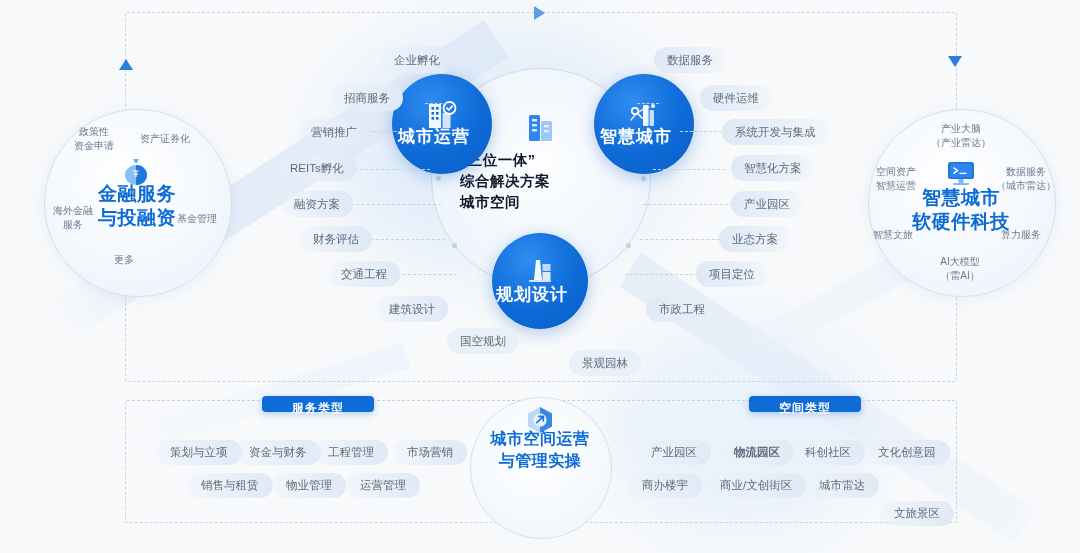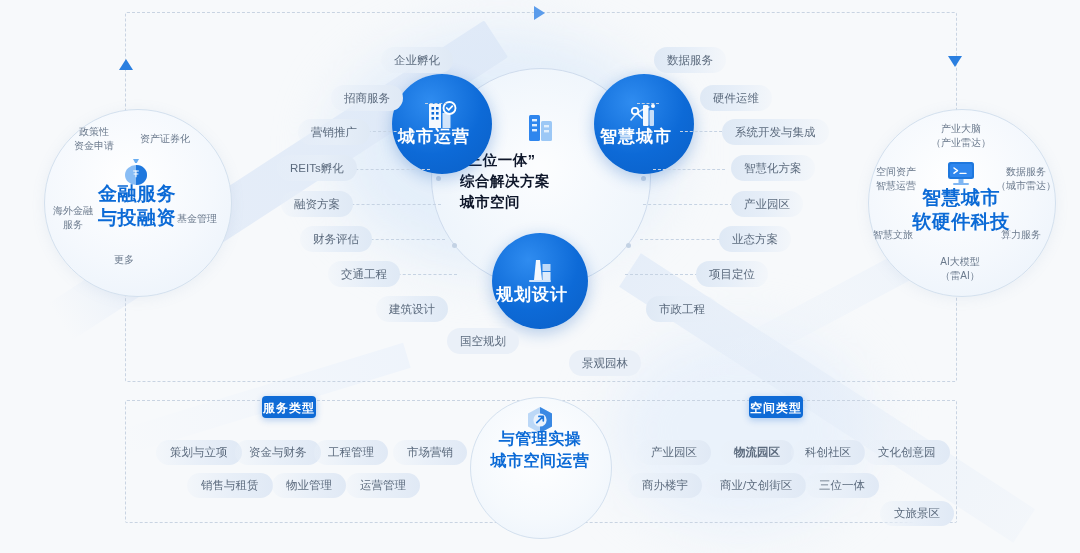--- a/index.html
+++ b/index.html
@@ -88,21 +88,21 @@
     color:#5c6b7e;font-size:11.5px;white-space:nowrap;text-align:center;
     padding:0 13px;box-sizing:border-box;
   }
   .pill.r{background:linear-gradient(90deg,#dfe9f5 0%,#e6eef8 45%,rgba(232,239,248,.25) 100%);}
   .pill.flat{background:#eaf0f8;}
   .leader{position:absolute;height:0;border-top:1px dashed #c6d3e3;}
   .dot{position:absolute;width:5px;height:5px;border-radius:50%;background:#c3d2e4;}
 
   
   .cat-badge{
-    position:absolute;height:22px;line-height:24px;padding:0 1px;border-radius:4px;
+    position:absolute;height:16px;line-height:24px;padding:0 30px;border-radius:4px;
     background:#0f6bd6;color:#fff;font-size:12px;font-weight:bold;letter-spacing:1px;
     box-shadow:0 2px 7px rgba(16,100,208,.3);
   }
   #circle-practice{
     position:absolute;left:470px;top:397px;width:140px;height:140px;border-radius:50%;
     background:radial-gradient(circle at 48% 40%,#ffffff 0%,#f5f9fd 58%,#eaf2fb 100%);
     border:1px solid #d4e1ef;
   }
   #practice-title{
     position:absolute;left:470px;top:428px;width:140px;text-align:center;
@@ -270,34 +270,34 @@
   <div class="cat-badge" style="left:749px;top:396px;">空间类型</div>
 
   <div id="circle-practice"></div>
   <svg id="practice-icon" viewBox="0 0 32 30">
     <path d="M16 2 L28 8.5 V21.5 L16 28 L4 21.5 V8.5 Z" fill="#bcd8f7"></path>
     <path d="M16 2 L28 8.5 V21.5 L16 28 Z" fill="#2a7fe0" opacity=".9"></path>
     <circle cx="16" cy="15" r="6.6" fill="#eaf2fc"></circle>
     <path d="M12.8 17.6 L19 11.6 M14.9 11.4 h4.4 v4.4" stroke="#1e77dd" stroke-width="1.7" fill="none" stroke-linecap="round" stroke-linejoin="round"></path>
   </svg>
   <div id="practice-title">
+    <div>城市空间运营</div>
     <div>与管理实操</div>
-    <div>城市空间运营</div>
   </div>
 
   <div class="bpill" style="left:156px;top:440px;">策划与立项</div>
   <div class="bpill" style="left:235px;top:440px;">资金与财务</div>
   <div class="bpill" style="left:314px;top:440px;">工程管理</div>
   <div class="bpill" style="left:393px;top:440px;">市场营销</div>
   <div class="bpill" style="left:187px;top:473px;">销售与租赁</div>
   <div class="bpill" style="left:272px;top:473px;">物业管理</div>
   <div class="bpill" style="left:346px;top:473px;">运营管理</div>
 
   <div class="bpill" style="left:637px;top:440px;">产业园区</div>
   <div class="bpill" style="left:720px;top:440px;font-weight:bold;">物流园区</div>
   <div class="bpill" style="left:791px;top:440px;">科创社区</div>
   <div class="bpill" style="left:864px;top:440px;">文化创意园</div>
   <div class="bpill" style="left:628px;top:473px;">商办楼宇</div>
   <div class="bpill" style="left:706px;top:473px;">商业/文创街区</div>
-  <div class="bpill" style="left:805px;top:473px;">三位一体</div>
+  <div class="bpill" style="left:805px;top:473px;">城市雷达</div>
   <div class="bpill" style="left:880px;top:501px;">文旅景区</div>
 
 </div>
 
 </body></html>

